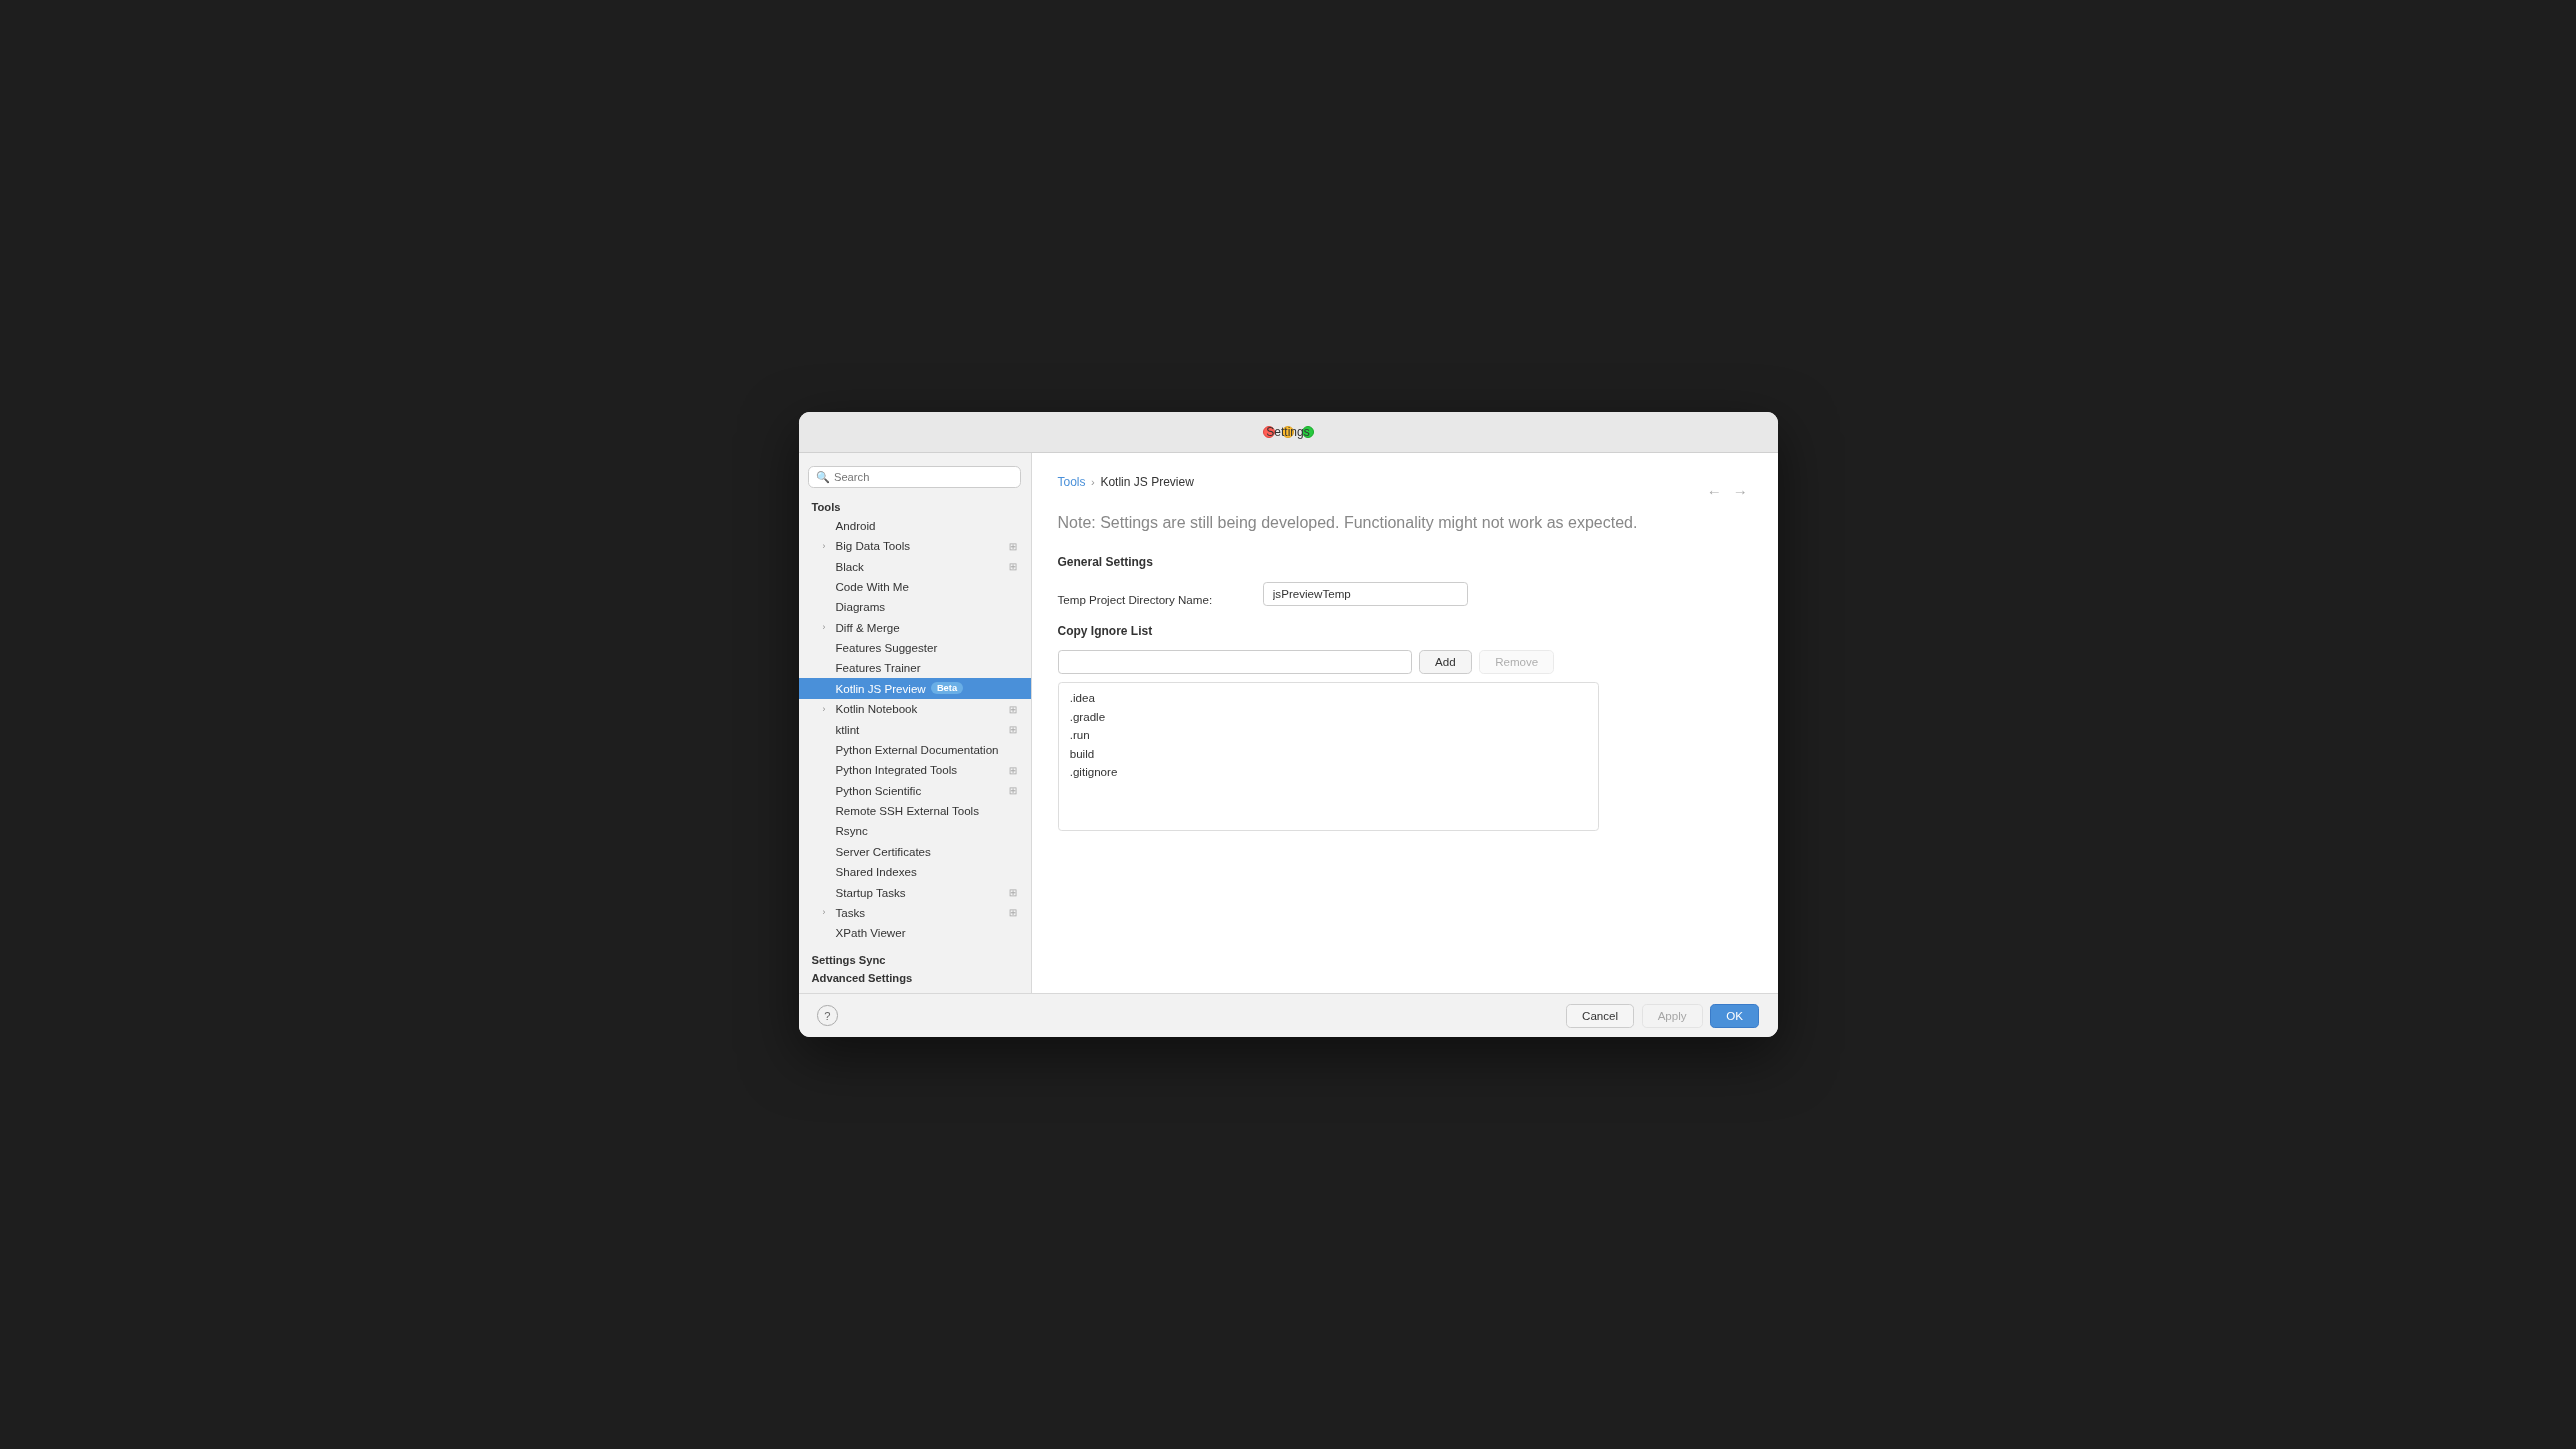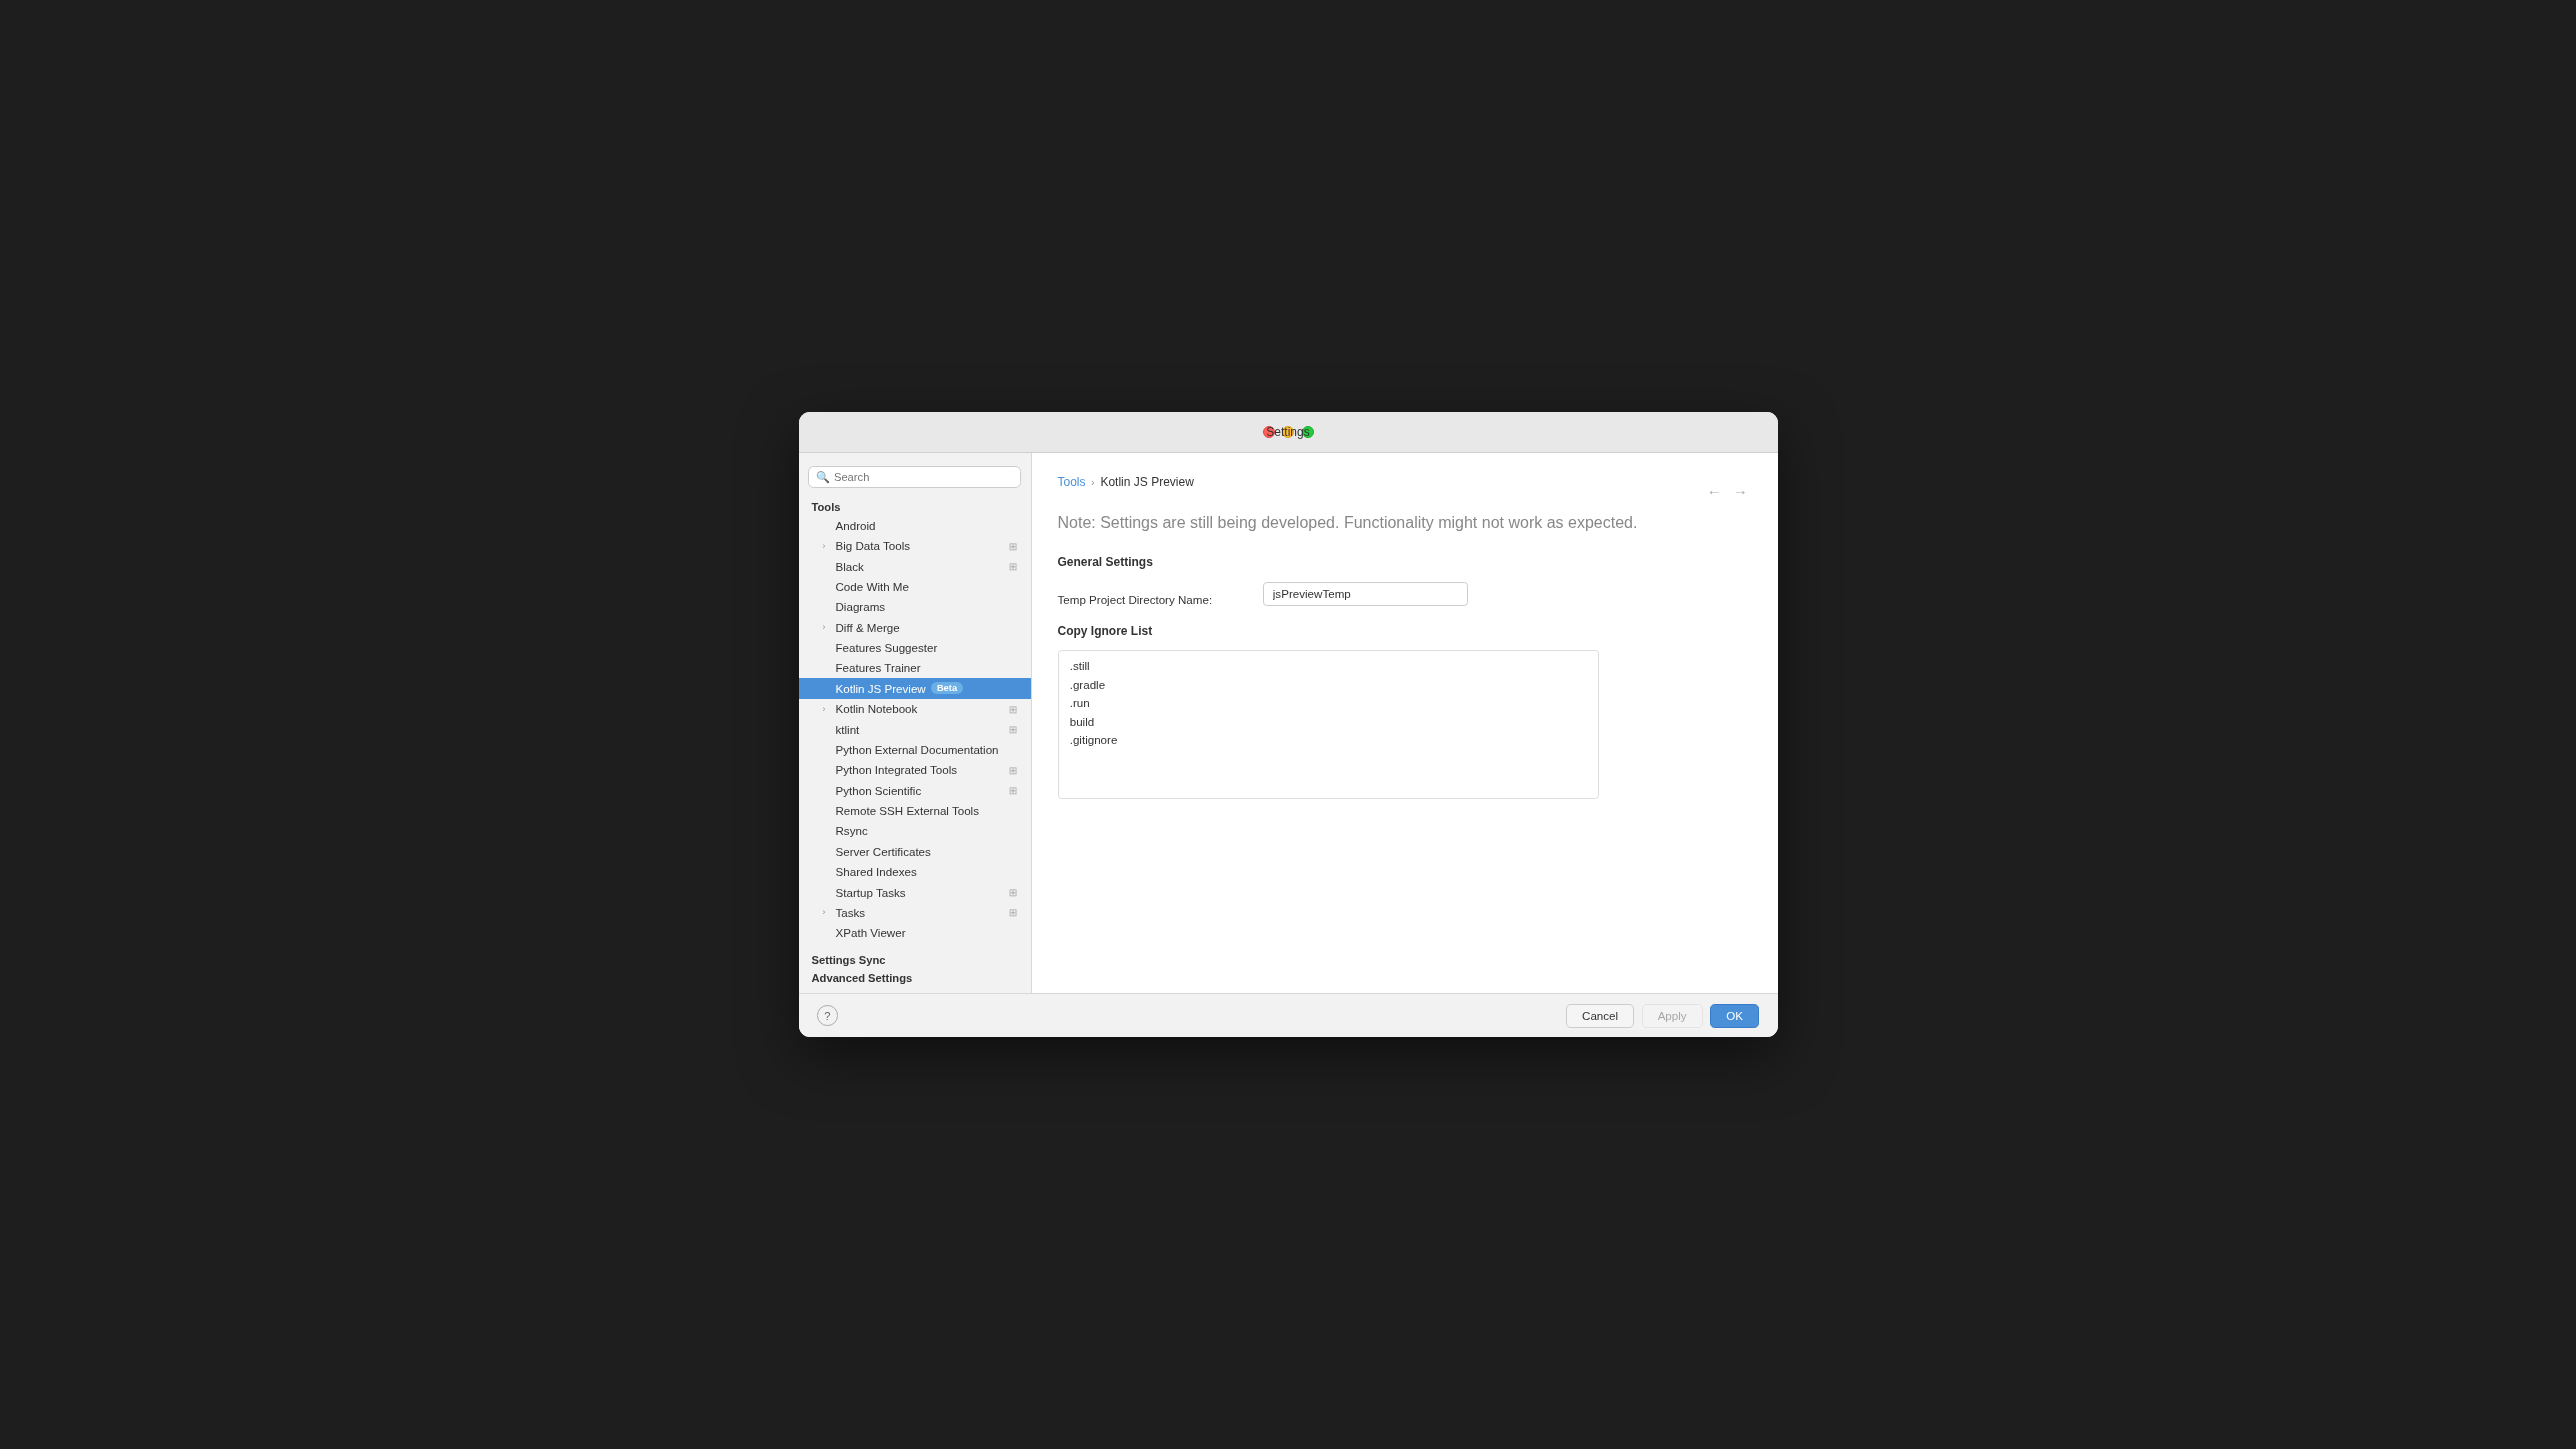--- a/index.html
+++ b/index.html
@@ -430,22 +430,27 @@
       <div class="note-text">Note: Settings are still being developed. Functionality might not work as expected.</div>
 
       <div class="section-title">General Settings</div>
       <div class="form-row">
         <span class="form-label">Temp Project Directory Name:</span>
         <input class="form-input" type="text" value="jsPreviewTemp" style="">
       </div>
 
       <div class="copy-ignore-section">
         <div class="section-title">Copy Ignore List</div>
+        <div class="copy-ignore-controls">
+          <input class="copy-ignore-input" type="text" style="">
+          <button class="btn">Add</button>
+          <button class="btn" disabled="">Remove</button>
+        </div>
         <div class="ignore-list">
-          <div class="ignore-list-item">.still</div>
+          <div class="ignore-list-item">.idea</div>
           <div class="ignore-list-item">.gradle</div>
           <div class="ignore-list-item">.run</div>
           <div class="ignore-list-item">build</div>
           <div class="ignore-list-item">.gitignore</div>
         </div>
       </div>
     </div>
   </div>
 
   <div class="footer">

